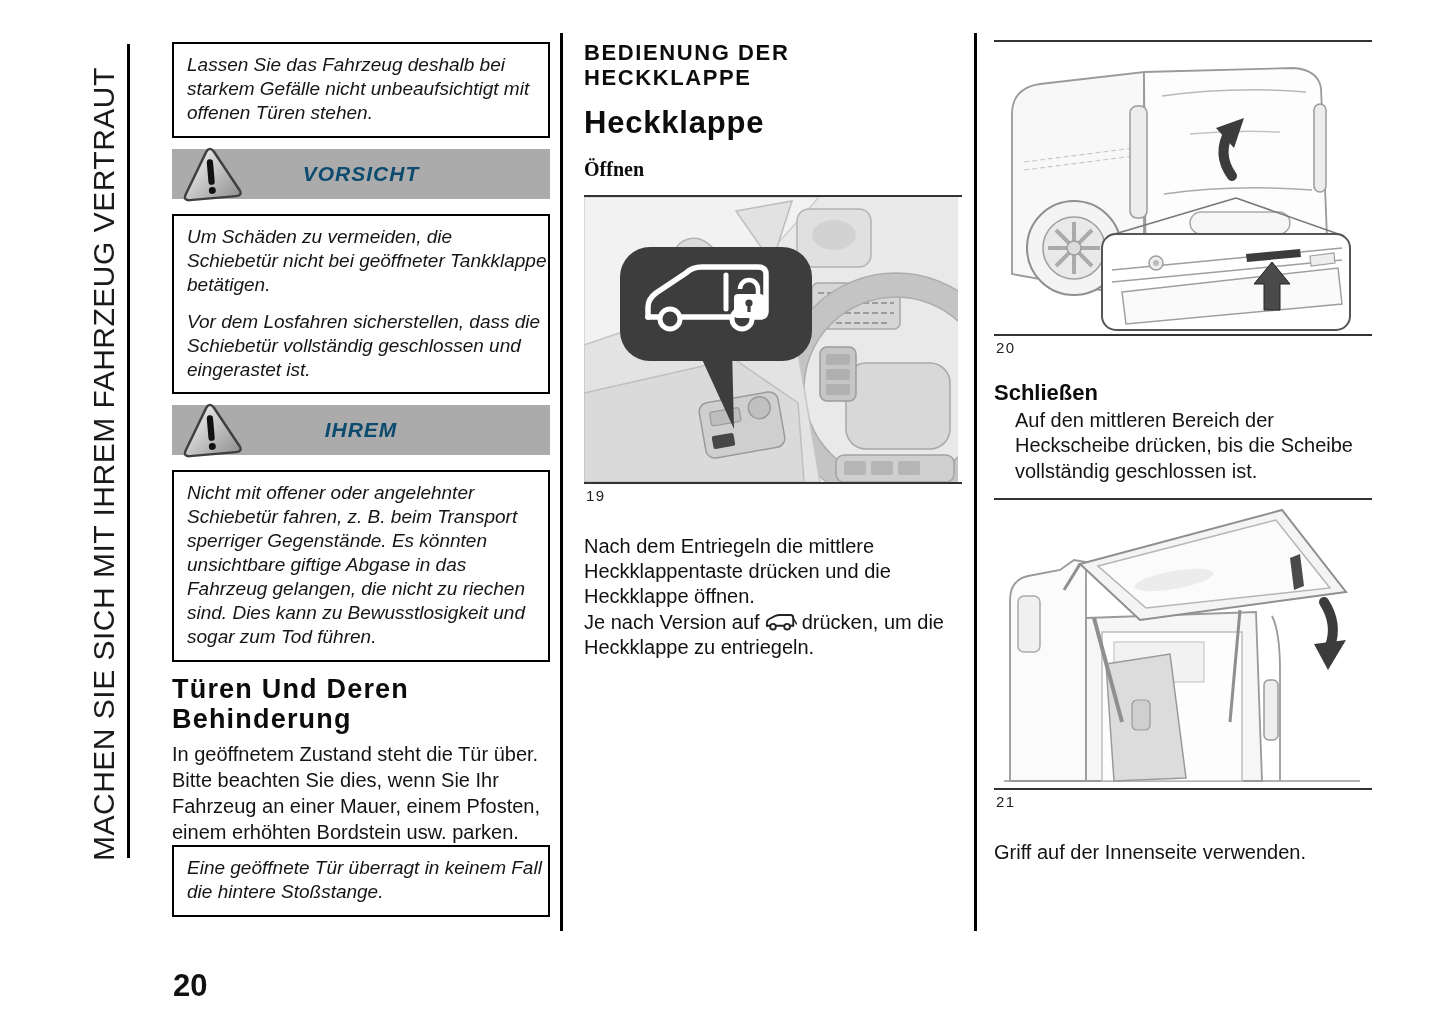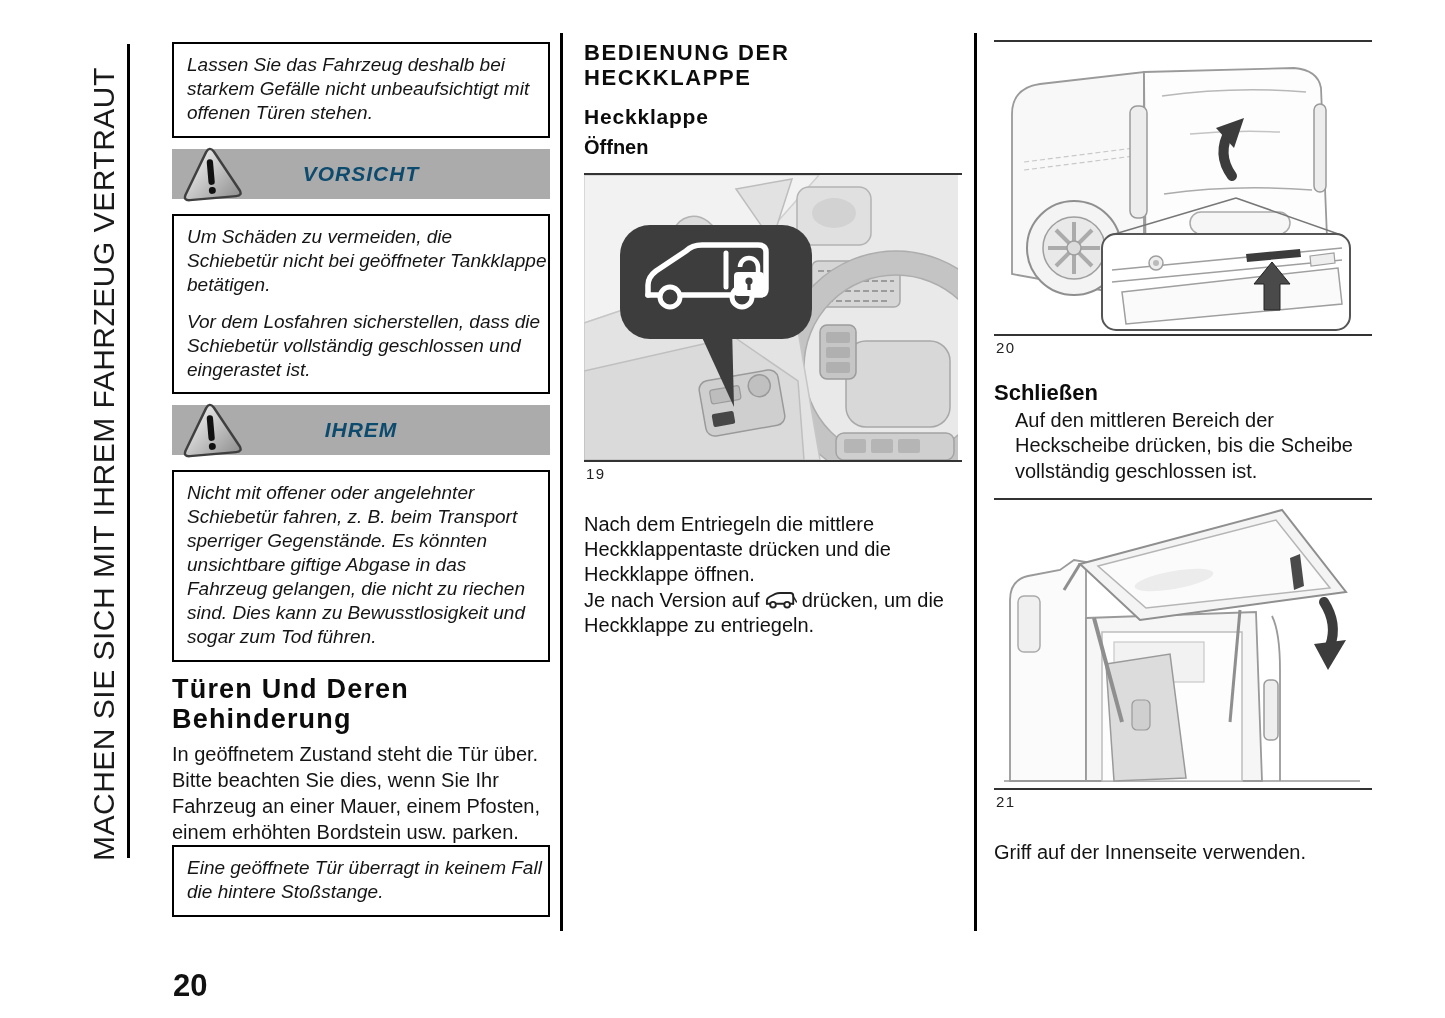--- a/index.html
+++ b/index.html
@@ -42,22 +42,22 @@
   .h-doors {
     font-size:27px; font-weight:bold; letter-spacing:1.2px; line-height:1.1;
     margin:13px 0 7px 0; color:#0c0c0c;
   }
   .body-text { font-size:20px; line-height:1.3; color:#141414; }
   .mb-banner { margin-top:17px; }
   .page-number { position:absolute; left:173px; top:968px; font-size:31px; font-weight:bold; }
 
   
   .section-title { font-size:22px; font-weight:bold; letter-spacing:1.6px; line-height:1.15; color:#0c0c0c; }
-  .sub-title     { font-size:21px; font-weight:bold; letter-spacing:0.8px; margin-top:14px; color:#0c0c0c; }
-  .subsub-title  { font-size:20px; font-weight:bold; margin-top:7px; color:#0c0c0c; }
+  .sub-title     { font-size:31px; font-weight:bold; letter-spacing:0.8px; margin-top:14px; color:#0c0c0c; }
+  .subsub-title  { font-size:20px; font-weight:bold; margin-top:17px; color:#0c0c0c;font-family:Liberation Serif, serif; }
   .h-close       { font-size:22px; font-weight:bold; margin-top:24px; color:#0c0c0c; }
 
   .figure { margin-top:14px; }
   .fig-art { border-top:2px solid #333; border-bottom:2px solid #333; }
   .fig-art svg { display:block; }
   .fig-num { font-size:15px; letter-spacing:1.5px; color:#222; padding:3px 0 0 2px; }
 
   .col2-paras { margin-top:30px; }
   .col2-paras p, .col3 .body-text { font-size:20px; line-height:1.27; }
   .inline-icon { vertical-align:-3px; margin:0 5px; }

